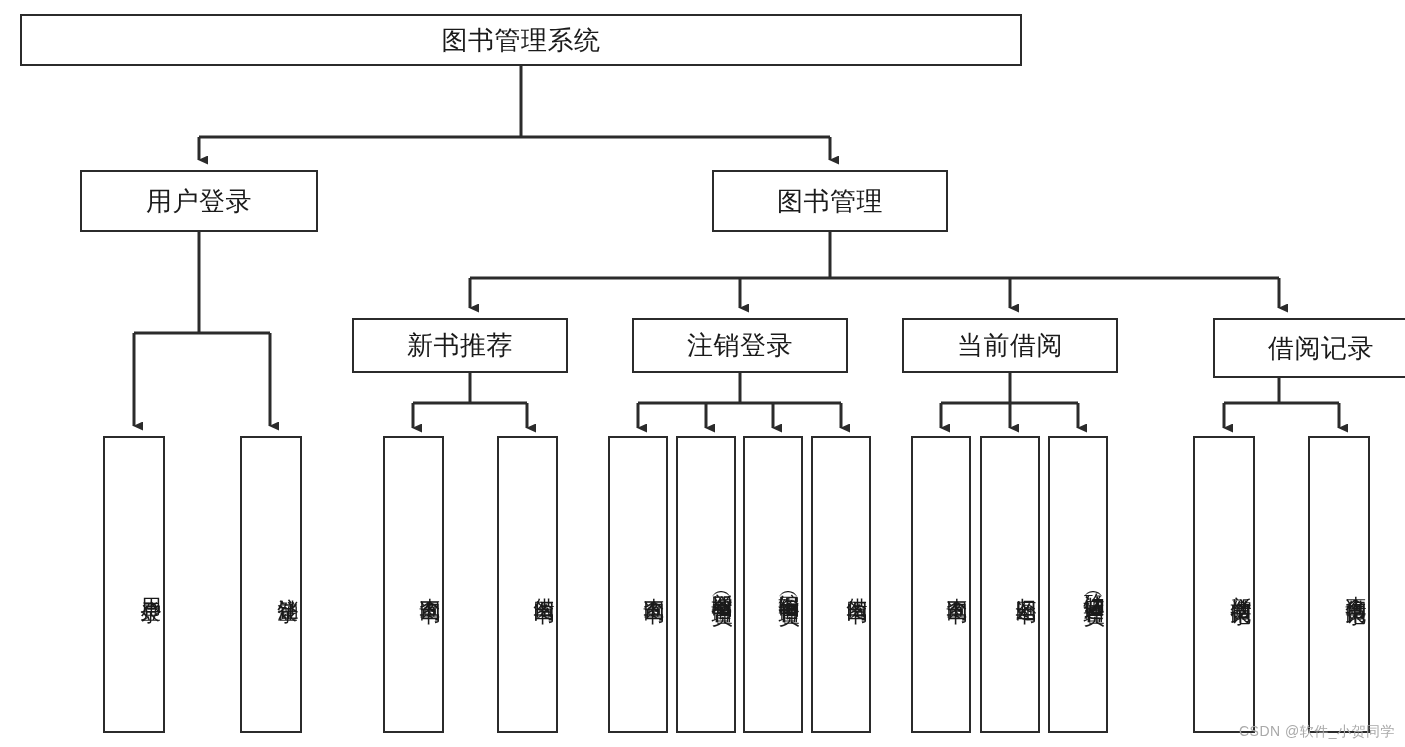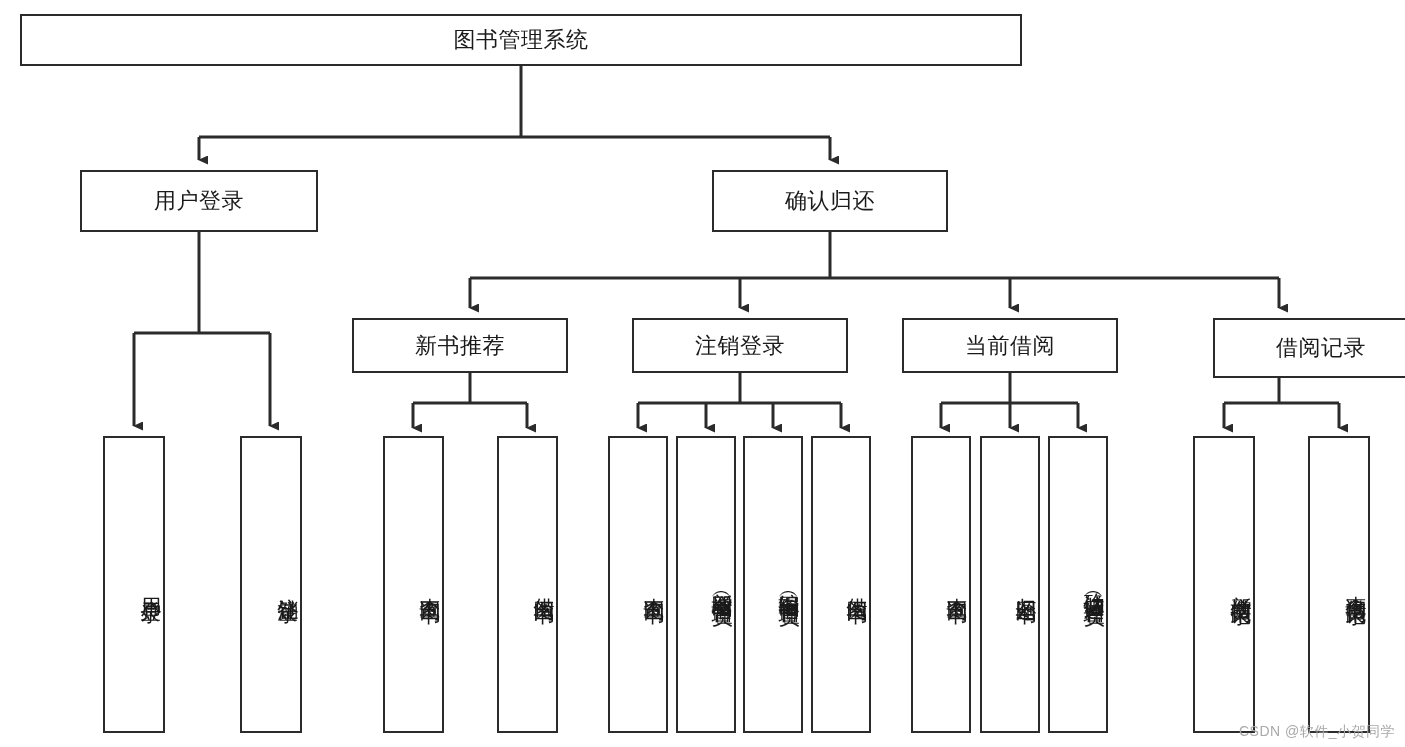--- a/index.html
+++ b/index.html
@@ -32,21 +32,21 @@
     border: 2px solid #2b2b2b;
     background: #ffffff;
     display: flex;
     align-items: center;
     justify-content: center;
     color: #1a1a1a;
     line-height: 1.18;
     text-align: center;
   }
   .node.horiz {
-    font-size: 22px;
+    font-size: 26px;
     letter-spacing: 0.5px;
   }
   .node.vert {
     font-size: 21px;
     writing-mode: vertical-rl;
     text-orientation: upright;
     letter-spacing: 2px;
     padding-top: 6px;
     padding-bottom: 6px;
     align-items: flex-start;
@@ -130,21 +130,21 @@
 
   <div class="node horiz" style="left:20px; top:14px; width:1002px; height:52px;">
     <span class="node-label">图书管理系统</span>
   </div>
 
   <div class="node horiz" style="left:80px; top:170px; width:238px; height:62px;">
     <span class="node-label">用户登录</span>
   </div>
 
   <div class="node horiz" style="left:712px; top:170px; width:236px; height:62px;">
-    <span class="node-label">确认归还</span>
+    <span class="node-label">图书管理</span>
   </div>
 
   <div class="node horiz" style="left:352px; top:318px; width:216px; height:55px;">
     <span class="node-label">新书推荐</span>
   </div>
 
   <div class="node horiz" style="left:632px; top:318px; width:216px; height:55px;">
     <span class="node-label">注销登录</span>
   </div>
 

